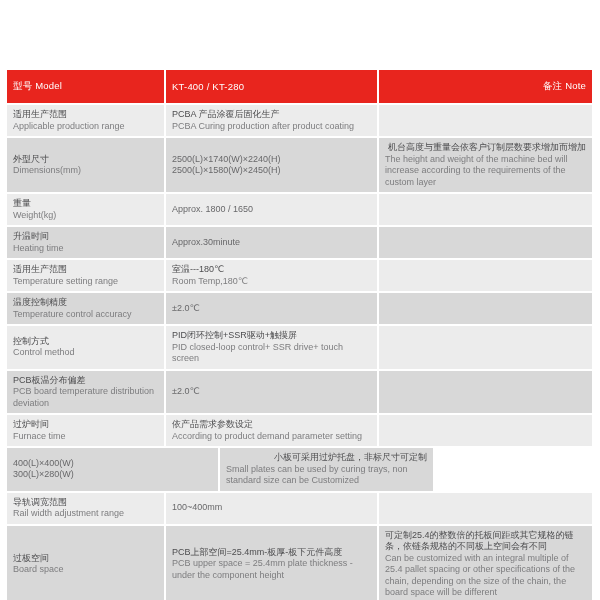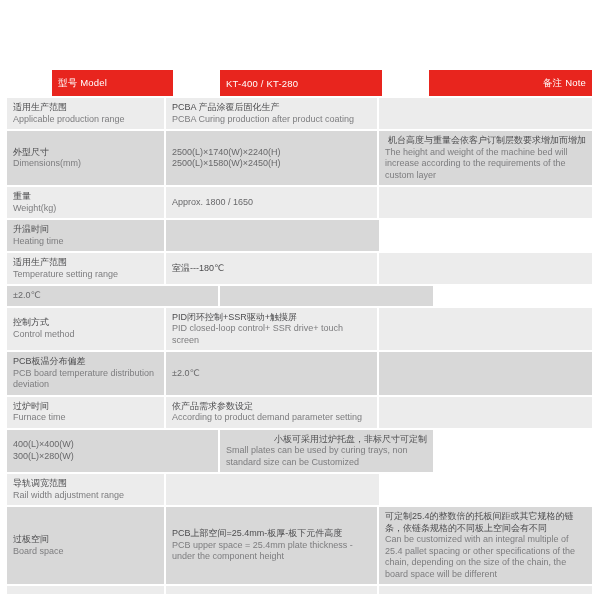--- a/index.html
+++ b/index.html
@@ -25,23 +25,22 @@
     padding: 4px 6px;
     display: flex;
     flex-direction: column;
     justify-content: center;
   }
   .col-label { width: 157px; }
   .col-value { width: 211px; }
   .col-note  { width: 213px; align-items: flex-end; }
   .header-row .cell {
     background: var(--header-bg, #e8251e);
-    height: 26px;
+    height: 33px;
     justify-content: center;
-    margin-left: 45px;
   }
   .header-row .cell span {
     color: #ffffff;
     font-size: 9.5px;
     letter-spacing: 0.2px;
   }
   .row-light .cell { background: var(--row-light, #ececec); }
   .row-dark  .cell { background: var(--row-dark, #d8d8d8); }
   .line {
     font-size: 9px;
@@ -104,35 +103,43 @@
         <div class="line val">Approx. 1800 / 1650</div>
       </div>
     <div class="cell col-note"></div>
   </div>
 
   <div class="row row-dark">
     <div class="cell col-label">
       <div class="line cn">升温时间</div>
       <div class="line en">Heating time</div>
     </div>
+    <div class="cell col-value">
+        <div class="line val">Approx.30minute</div>
+      </div>
     <div class="cell col-note"></div>
   </div>
 
   <div class="row row-light">
     <div class="cell col-label">
       <div class="line cn">适用生产范围</div>
       <div class="line en">Temperature setting range</div>
     </div>
     <div class="cell col-value">
         <div class="line cn">室温---180℃</div>
-      </div>
-    <div class="cell col-note"></div>
-  </div>
-
-  <div class="row row-dark">
+        <div class="line en">Room Temp,180℃</div>
+      </div>
+    <div class="cell col-note"></div>
+  </div>
+
+  <div class="row row-dark">
+    <div class="cell col-label">
+      <div class="line cn">温度控制精度</div>
+      <div class="line en">Temperature control accuracy</div>
+    </div>
     <div class="cell col-value">
         <div class="line val">±2.0℃</div>
       </div>
     <div class="cell col-note"></div>
   </div>
 
   <div class="row row-light">
     <div class="cell col-label">
       <div class="line cn">控制方式</div>
       <div class="line en">Control method</div>
@@ -176,20 +183,23 @@
         <div class="line cn">小板可采用过炉托盘，非标尺寸可定制</div>
         <div class="line en">Small plates can be used by curing trays, non standard size can be Customized</div>
       </div>
   </div>
 
   <div class="row row-light">
     <div class="cell col-label">
       <div class="line cn">导轨调宽范围</div>
       <div class="line en">Rail width adjustment range</div>
     </div>
+    <div class="cell col-value">
+        <div class="line val">100~400mm</div>
+      </div>
     <div class="cell col-note"></div>
   </div>
 
   <div class="row row-dark">
     <div class="cell col-label">
       <div class="line cn">过板空间</div>
       <div class="line en">Board space</div>
     </div>
     <div class="cell col-value">
         <div class="line cn">PCB上部空间=25.4mm-板厚-板下元件高度</div>

